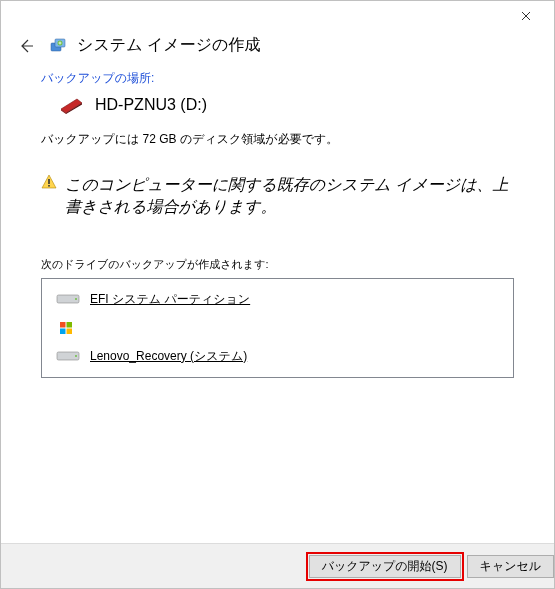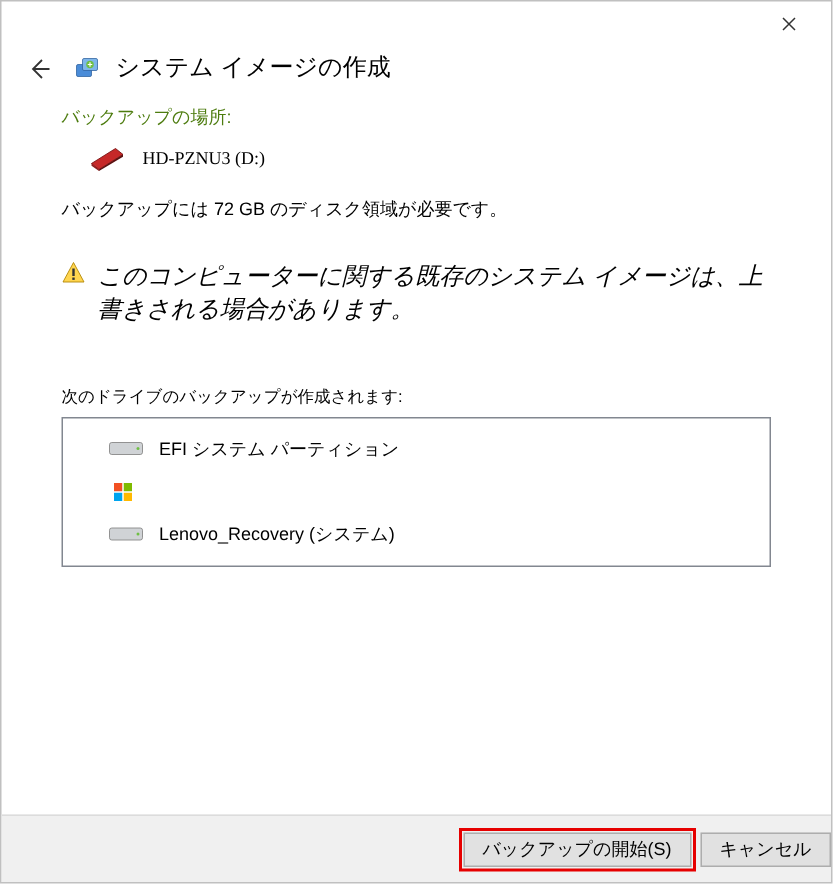--- a/index.html
+++ b/index.html
@@ -58,38 +58,38 @@
     .content {
       padding: 0 40px;
     }
     .page-heading {
       font-size: 14px;
       color: #003399;
       margin-bottom: 20px;
     }
     .location-label {
       font-size: 12px;
-      color: #4d7c0f;
+      color: #1d4ed8;
       margin-bottom: 8px;
     }
     .location-row {
       display: flex;
       align-items: center;
       gap: 10px;
       padding-left: 16px;
       margin-bottom: 16px;
     }
     .drive-icon {
       width: 28px;
       height: 20px;
       display: inline-flex;
       align-items: center;
       justify-content: center;
     }
-    .location-name { font-size: 12px; font-family: Liberation Serif, serif; }
+    .location-name { font-size: 16px; }
     .disk-req {
       font-size: 12px;
       margin-bottom: 26px;
     }
     .warning-row {
       display: flex;
       align-items: flex-start;
       gap: 8px;
       margin-bottom: 38px;
     }
@@ -98,21 +98,22 @@
       height: 16px;
       flex-shrink: 0;
     }
     .warning-text { font-size: 16px; line-height: 1.4; font-style: italic; }
     .drives-label {
       font-size: 11px;
       margin-bottom: 6px;
     }
     .drives-list {
       border: 1px solid #828790;
-      padding: 6px 16px;
+      padding: 6px 0;
+      text-decoration: underline;
     }
     .drive-item {
       display: flex;
       align-items: center;
       gap: 10px;
       padding: 6px 14px;
     }
     .hdd-icon, .win-icon {
       width: 24px;
       height: 16px;

